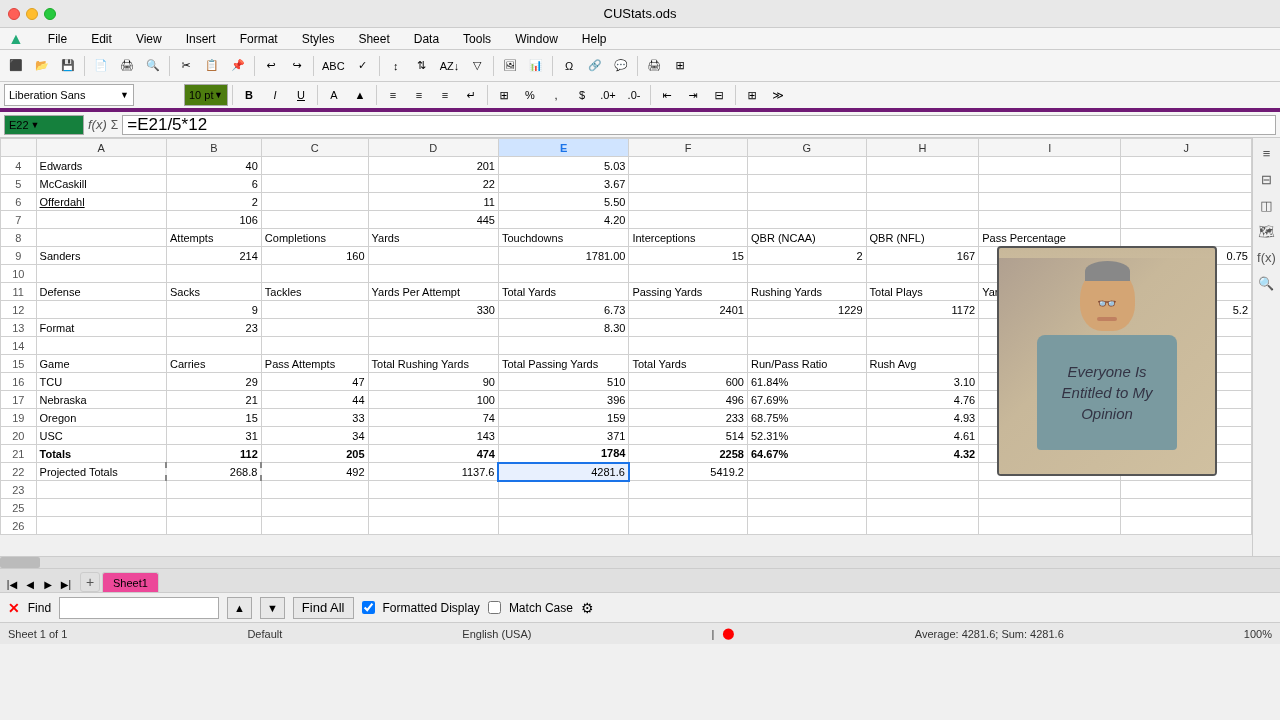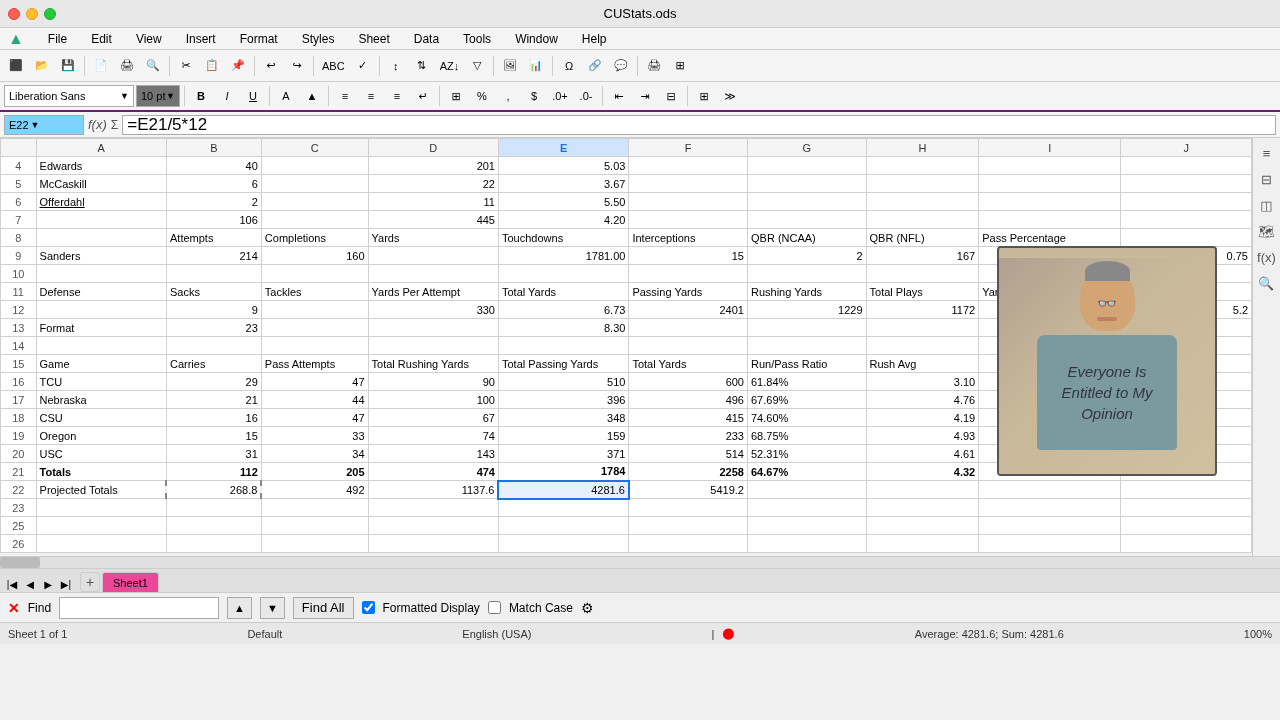--- a/index.html
+++ b/index.html
@@ -52,21 +52,21 @@
       padding: 0 4px;
       border-bottom: 1px solid #ccc;
       gap: 2px;
     }
     #toolbar2 {
       height: 30px;
       background: #f5f5f5;
       display: flex;
       align-items: center;
       padding: 0 4px;
-      border-bottom: 2px solid #701a75;
+      border-bottom: 4px solid #701a75;
       gap: 2px;
     }
     .tb-btn {
       height: 24px;
       min-width: 24px;
       background: transparent;
       border: 1px solid transparent;
       border-radius: 2px;
       cursor: pointer;
       display: flex;
@@ -85,42 +85,43 @@
       display: flex;
       align-items: center;
       padding: 0 4px;
       cursor: pointer;
     }
     .size-selector {
       width: 44px;
       height: 22px;
       font-size: 11px;
       border: 1px solid #aaa;
-      background: #737373;
+      background: #4d7c0f;
       display: flex;
       align-items: center;
       padding: 0 4px;
       cursor: pointer;
+      margin-left: 48px;
     }
 
     
     #formulabar {
       height: 26px;
       background: #f5f5f5;
       display: flex;
       align-items: center;
       border-bottom: 1px solid #ccc;
       padding: 0 4px;
       gap: 4px;
     }
     .cell-ref-box {
       width: 80px;
       height: 20px;
       border: 1px solid #aaa;
-      background: #7dd3fc;
+      background: #15803d;
       font-size: 11px;
       padding: 0 4px;
       display: flex;
       align-items: center;
     }
     .formula-icons {
       display: flex;
       align-items: center;
       gap: 4px;
       font-size: 12px;
@@ -680,33 +681,20 @@
               <td class="text-right">44</td>
               <td class="text-right">100</td>
               <td class="text-right">396</td>
               <td class="text-right">496</td>
               <td>67.69%</td>
               <td class="text-right">4.76</td>
               <td></td>
               <td></td>
             </tr>
 
-            <tr>
-              <td class="row-num">18</td>
-              <td>CSU</td>
-              <td class="text-right">16</td>
-              <td class="text-right">47</td>
-              <td class="text-right">67</td>
-              <td class="text-right">348</td>
-              <td class="text-right">415</td>
-              <td>74.60%</td>
-              <td class="text-right">4.19</td>
-              <td></td>
-              <td></td>
-            </tr>
 
             <tr>
               <td class="row-num">19</td>
               <td>Oregon</td>
               <td class="text-right">15</td>
               <td class="text-right">33</td>
               <td class="text-right">74</td>
               <td class="text-right">159</td>
               <td class="text-right">233</td>
               <td>68.75%</td>

